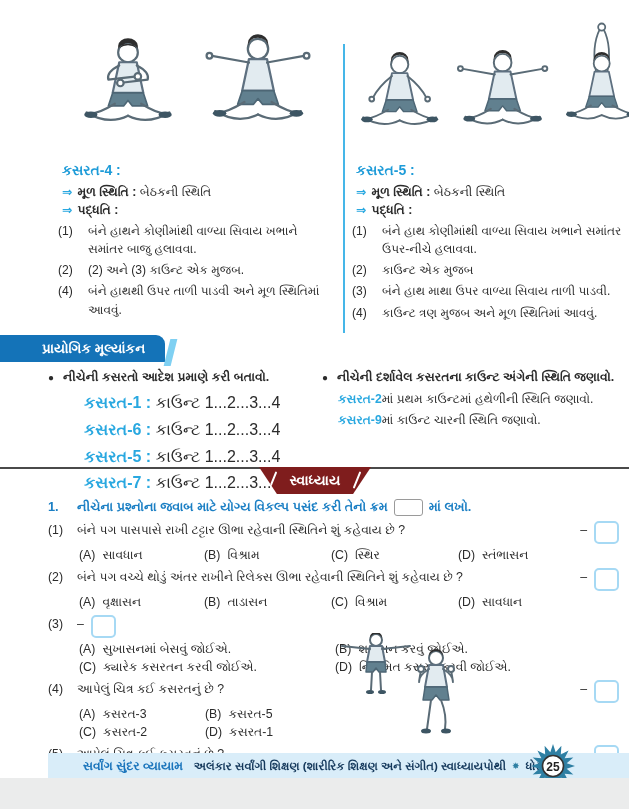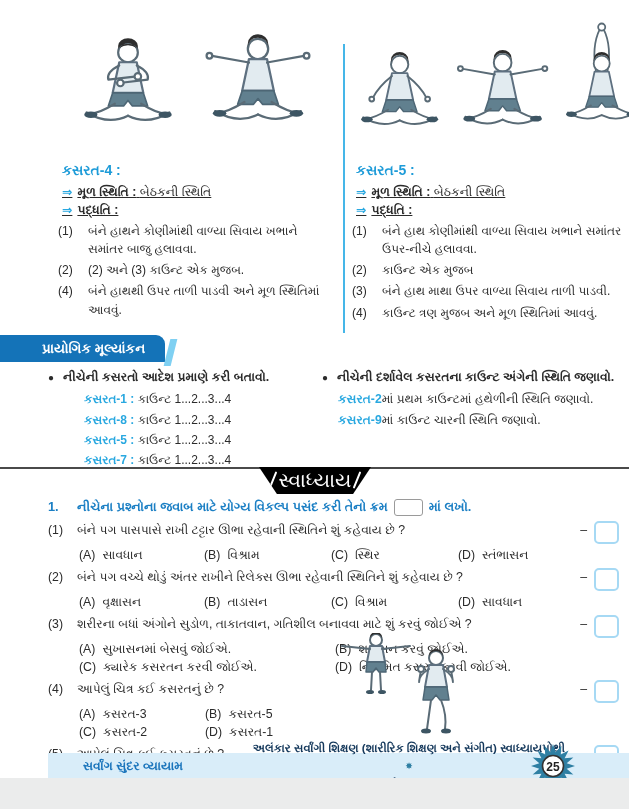--- a/index.html
+++ b/index.html
@@ -6,48 +6,48 @@
   .page{position:relative;width:629px;height:809px;background:#fff;overflow:hidden;
         font-family:"Liberation Sans","DejaVu Sans",sans-serif;color:#2b2b2b;}
 
   
   .top-section{position:absolute;top:0;left:0;width:629px;height:333px;margin-left:28px;}
   .col-divider{position:absolute;left:315px;top:44px;width:2px;height:289px;background:#45b6e8;}
   .col-left{position:absolute;left:30px;top:6px;width:276px;}
   .col-right{position:absolute;left:324px;top:6px;width:292px;}
   .figs{height:148px;display:flex;align-items:flex-end;justify-content:center;gap:4px;}
   .ex-title{color:#1d9bd8;font-weight:bold;font-size:14px;margin:8px 0 5px 4px;}
-  .arrow-line{font-size:12.4px;font-weight:bold;margin:3px 0 3px 4px;text-decoration:underline;}
+  .arrow-line{font-size:12.4px;font-weight:bold;margin:3px 0 3px 4px;}
   .arrow{color:#29a8e0;font-weight:bold;margin-right:5px;}
   .steps{font-size:12.1px;line-height:1.5;margin-top:5px;}
   .step{display:flex;margin-top:3px;}
   .step-num{width:30px;flex:none;}
   .step-text{flex:1;}
 
   
   .practical{position:absolute;top:333px;left:0;width:629px;height:134px;}
   .ribbon{position:absolute;top:2px;left:0;height:27px;background:#1473b8;color:#fff;
           font-weight:bold;font-size:13.5px;line-height:27px;padding:0 20px 0 42px;
           border-radius:0 9px 0 0;}
   .ribbon::after{content:"";position:absolute;right:-9px;top:4px;width:7px;height:27px;
           background:#7fd0f2;transform:skewX(-14deg);}
   .prac-left{position:absolute;left:48px;top:36px;width:262px;}
   .prac-right{position:absolute;left:322px;top:36px;width:300px;}
   .bullet-row{display:flex;gap:9px;font-weight:bold;font-size:12.4px;line-height:1.4;}
   .bullet{flex:none;font-size:10px;padding-top:2px;}
-  .prac-items{margin:4px 0 0 36px;font-size:12px;line-height:1.6;}
+  .prac-items{margin:4px 0 0 36px;font-size:16px;line-height:1.6;}
   .prac-items-r{margin:4px 0 0 16px;font-size:12.2px;line-height:1.6;}
   .prac-label{color:#29a8e0;font-weight:bold;}
   .prac-item{margin-top:1px;}
 
   
   .sw-line{position:absolute;top:467px;left:0;width:629px;height:2px;background:#4a4a4a;}
-  .sw-banner{position:absolute;top:467px;left:259px;width:112px;height:27px;background:#000000;
-             clip-path:polygon(0 0,100% 0,84% 100%,16% 100%);color:#fff;font-weight:normal;
-             font-size:20px;text-align:center;line-height:26px;}
+  .sw-banner{position:absolute;top:467px;left:259px;width:112px;height:27px;background:#7f1d1d;
+             clip-path:polygon(0 0,100% 0,84% 100%,16% 100%);color:#fff;font-weight:bold;
+             font-size:14px;text-align:center;line-height:26px;}
   .sw-banner i{position:absolute;top:4px;width:2px;height:18px;background:#fff;
                transform:rotate(22deg);border-radius:1px;}
   .sw-banner i.sl{left:13px;} .sw-banner i.sr{right:13px;}
 
   
   .questions{position:absolute;top:497px;left:0;width:629px;font-size:12.3px;}
   .instr{display:flex;align-items:center;padding-left:48px;color:#1b7fc4;font-weight:bold;
          font-size:12.8px;line-height:20px;}
   .instr-num{width:29px;flex:none;}
   .inline-box{display:inline-block;width:27px;height:15px;border:1.4px solid #9a9a9a;
@@ -64,21 +64,21 @@
   .opt{display:flex;gap:7px;}
   .opt-key{flex:none;}
   .fig-q4{position:absolute;left:336px;top:136px;}
   .fig-q5{position:absolute;left:407px;top:152px;}
 
   
   .footer-band{position:absolute;top:753px;left:0;width:629px;height:25px;background:#d9edf9;
                display:flex;align-items:center;margin-left:48px;}
   .footer-left{margin-left:35px;color:#1b75bc;font-weight:bold;font-size:12.4px;}
   .footer-right{margin-left:auto;margin-right:112px;font-weight:bold;font-size:11.6px;
-                color:#15395c;display:flex;align-items:center;gap:6px;white-space:nowrap;flex-direction:column;}
+                color:#15395c;display:flex;align-items:center;gap:6px;white-space:nowrap;}
   .footer-sep{color:#2e7fa3;font-size:9px;}
   .page-badge{position:absolute;right:53px;top:743px;width:46px;height:46px;}
   .bottom-strip{position:absolute;top:778px;left:0;width:629px;height:31px;background:#ebecec;}
 
   svg .ln{stroke:#5a6b76;stroke-width:2;fill:none;stroke-linecap:round;stroke-linejoin:round;}
   svg .skin{fill:#fff;stroke:#5a6b76;stroke-width:2;}
   svg .vest{fill:#e2ebf0;stroke:#5e7080;stroke-width:2;stroke-linejoin:round;}
   svg .shorts{fill:#61808f;stroke:#4d6675;stroke-width:1.5;stroke-linejoin:round;}
   svg .hair{fill:#2e2e2e;}
   svg .shoe{fill:#3d5563;}
@@ -222,21 +222,21 @@
   <div class="practical">
     <div class="ribbon">પ્રાયોગિક મૂલ્યાંકન</div>
 
     <div class="prac-left">
       <div class="bullet-row">
         <span class="bullet">●</span>
         <span>નીચેની કસરતો આદેશ પ્રમાણે કરી બતાવો.</span>
       </div>
       <div class="prac-items">
         <div class="prac-item"><span class="prac-label">કસરત-1 :</span> <span>કાઉન્ટ 1...2...3...4</span></div>
-        <div class="prac-item"><span class="prac-label">કસરત-8 :</span> <span>કાઉન્ટ 1...2...3...4</span></div>
+        <div class="prac-item"><span class="prac-label">કસરત-6 :</span> <span>કાઉન્ટ 1...2...3...4</span></div>
         <div class="prac-item"><span class="prac-label">કસરત-5 :</span> <span>કાઉન્ટ 1...2...3...4</span></div>
         <div class="prac-item"><span class="prac-label">કસરત-7 :</span> <span>કાઉન્ટ 1...2...3...4</span></div>
       </div>
     </div>
 
     <div class="prac-right">
       <div class="bullet-row">
         <span class="bullet">●</span>
         <span>નીચેની દર્શાવેલ કસરતના કાઉન્ટ અંગેની સ્થિતિ જણાવો.</span>
       </div>
@@ -308,21 +308,20 @@
           <span>વિશ્રામ</span>
         </span>
       <span class="opt">
           <span class="opt-key">(D)</span>
           <span>સાવધાન</span>
         </span>
     </div>
 
     <div class="q-row">
       <span class="q-num">(3)</span>
-      <span class="q-text">શરીરના બધાં અંગોને સુડોળ, તાકાતવાન, ગતિશીલ બનાવવા માટે શું કરવું જોઈએ ?</span>
       <span class="q-dash">–</span>
       <span class="ans-box"></span>
     </div>
     <div class="opts cols2w">
       <span class="opt">
           <span class="opt-key">(A)</span>
           <span>સુખાસનમાં બેસવું જોઈએ.</span>
         </span>
       <span class="opt">
           <span class="opt-key">(B)</span>

